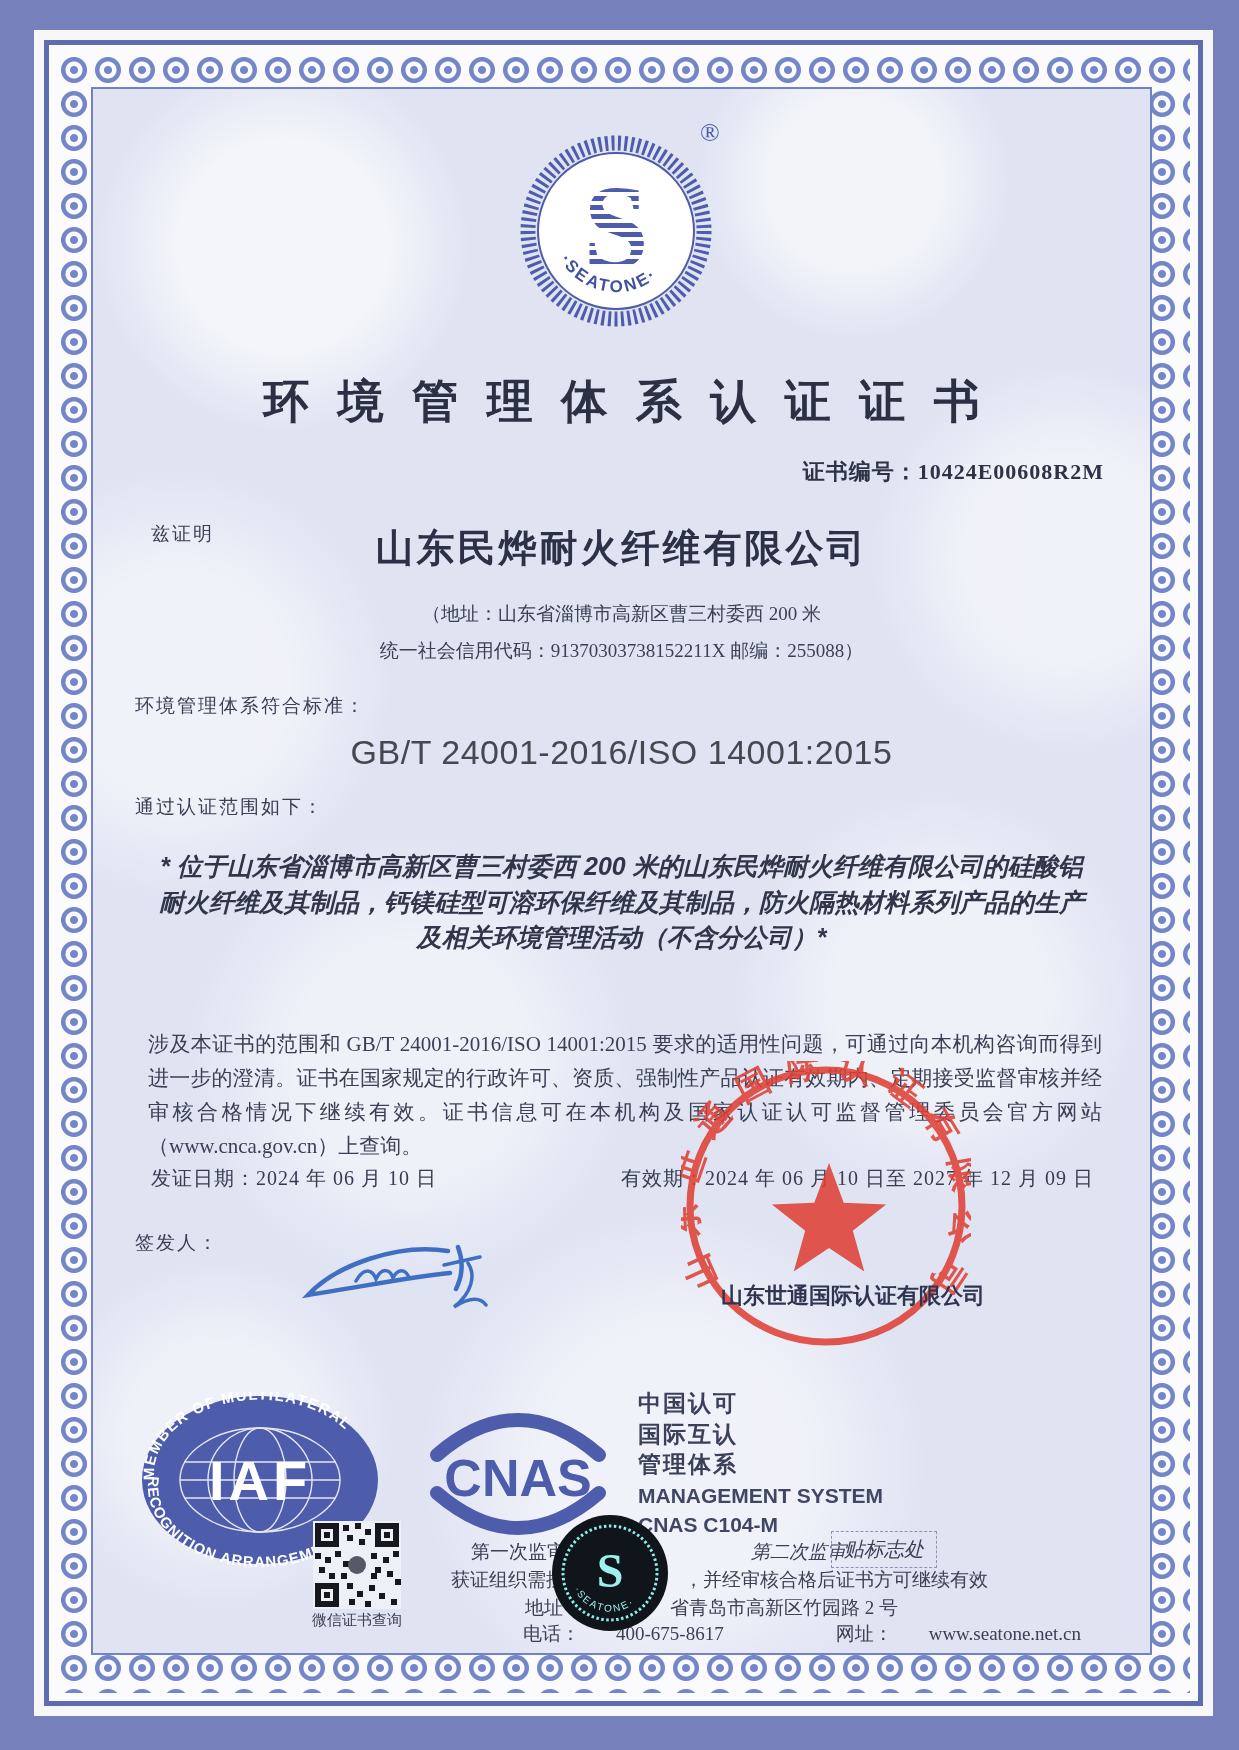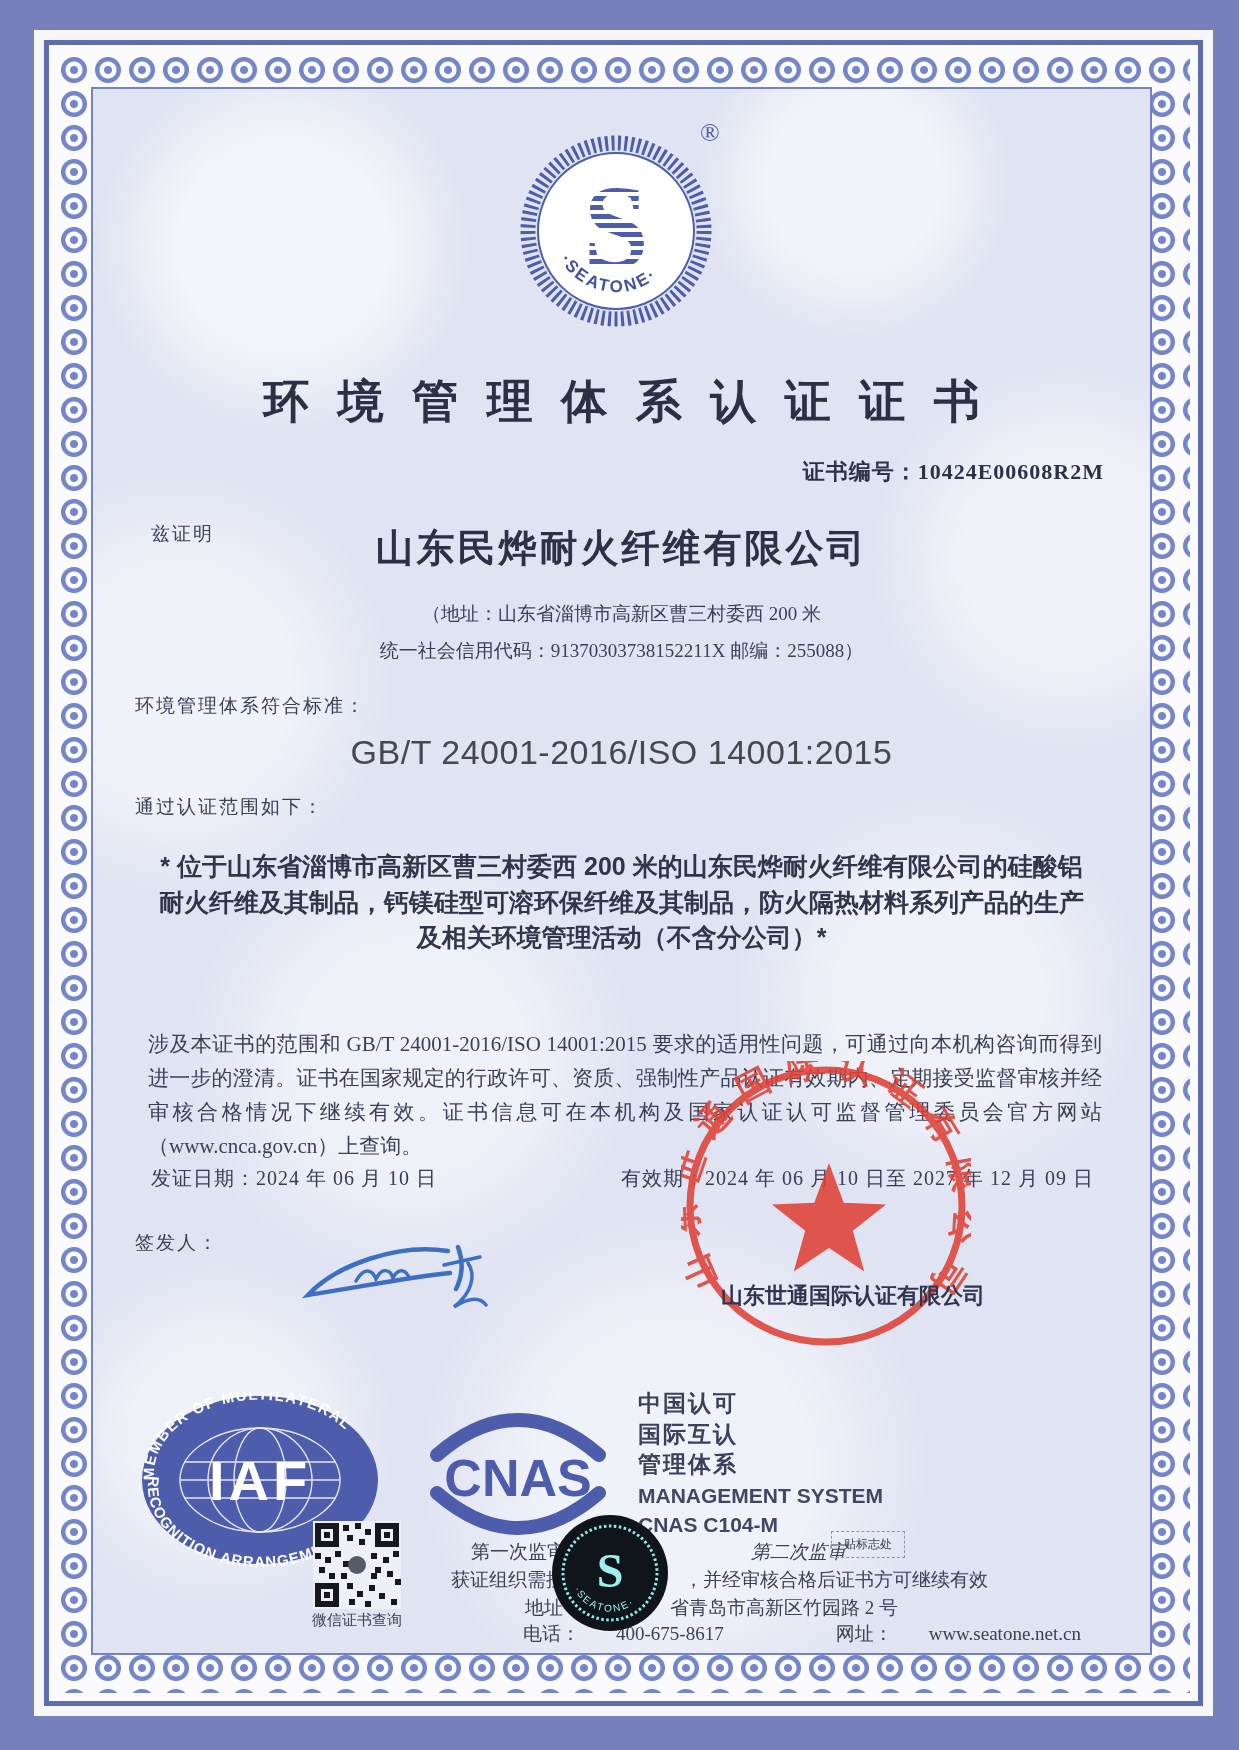--- a/index.html
+++ b/index.html
@@ -29,35 +29,35 @@
   .cjk-label{font-size:19px;color:#3a3f55;letter-spacing:2px;}
   .title{top:282px;font-size:46px;font-weight:bold;color:#2b3045;letter-spacing:.62em;text-indent:.62em;}
   .certno{top:368px;right:46px;font-size:22px;font-weight:bold;color:#2d3247;letter-spacing:1px;}
   .company{top:434px;font-size:38px;font-weight:bold;color:#2c3147;
            font-family:"Liberation Sans",sans-serif;letter-spacing:3px;}
   .addr1{top:512px;font-size:19px;color:#3a3f55;}
   .addr2{top:549px;font-size:19px;color:#3a3f55;}
   .gbt{top:644px;font-size:34px;font-weight:500;color:#45484e;
        font-family:"Liberation Sans",sans-serif;letter-spacing:.5px;}
   .scope{top:760px;left:55px;right:55px;text-align:center;font-size:25px;font-weight:bold;
-         color:#30354a;line-height:35.5px;font-family:"Liberation Sans",sans-serif;}
+         color:#30354a;line-height:35.5px;font-family:"Liberation Sans",sans-serif;font-style:italic;}
   .disclaimer{top:938px;left:55px;right:48px;font-size:21px;color:#3a3f55;line-height:34px;
               text-align:justify;}
   .dates{font-size:20px;color:#363b52;letter-spacing:1px;}
   .sig-label{left:42px;top:1141px;}
   .issuer{top:1192px;left:560px;width:400px;text-align:center;font-size:22px;font-weight:bold;
           color:#2f3450;z-index:3;}
   .acc-text{left:545px;top:1300px;color:#3a4059;}
   .acc-text .cn{font-size:23px;font-weight:bold;line-height:30.5px;letter-spacing:2px;}
   .acc-text .en{font-size:21px;font-weight:bold;line-height:29px;
                 font-family:"Liberation Sans",sans-serif;color:#3f4763;}
   .footer-txt{font-size:19px;color:#3b4055;white-space:nowrap;}
   .qr-caption{left:202px;top:1522px;width:124px;text-align:center;font-size:15px;color:#3b4055;}
   .sticker-box{left:738px;top:1442px;border:1px dashed #8a93b8;padding:4px 12px;
-               font-size:12px;color:#3b4055;}
+               font-size:20px;color:#3b4055;font-style:italic;}
   .row{display:flex;align-items:baseline;}
   .spacer-100{display:inline-block;width:100px;}
   .spacer-88{display:inline-block;width:88px;}
   .gap-40{display:inline-block;width:40px;}
   .z5{z-index:5;}
   .z2{z-index:2;}
 </style>
 </head>
 <body>
 

